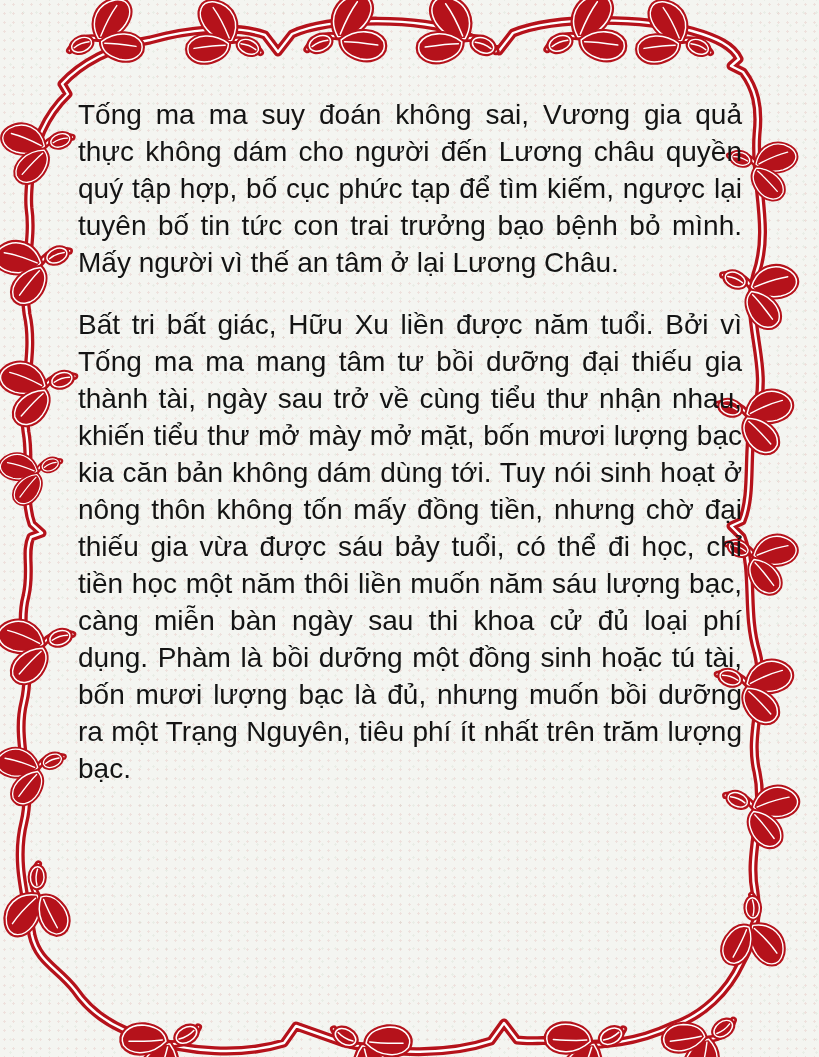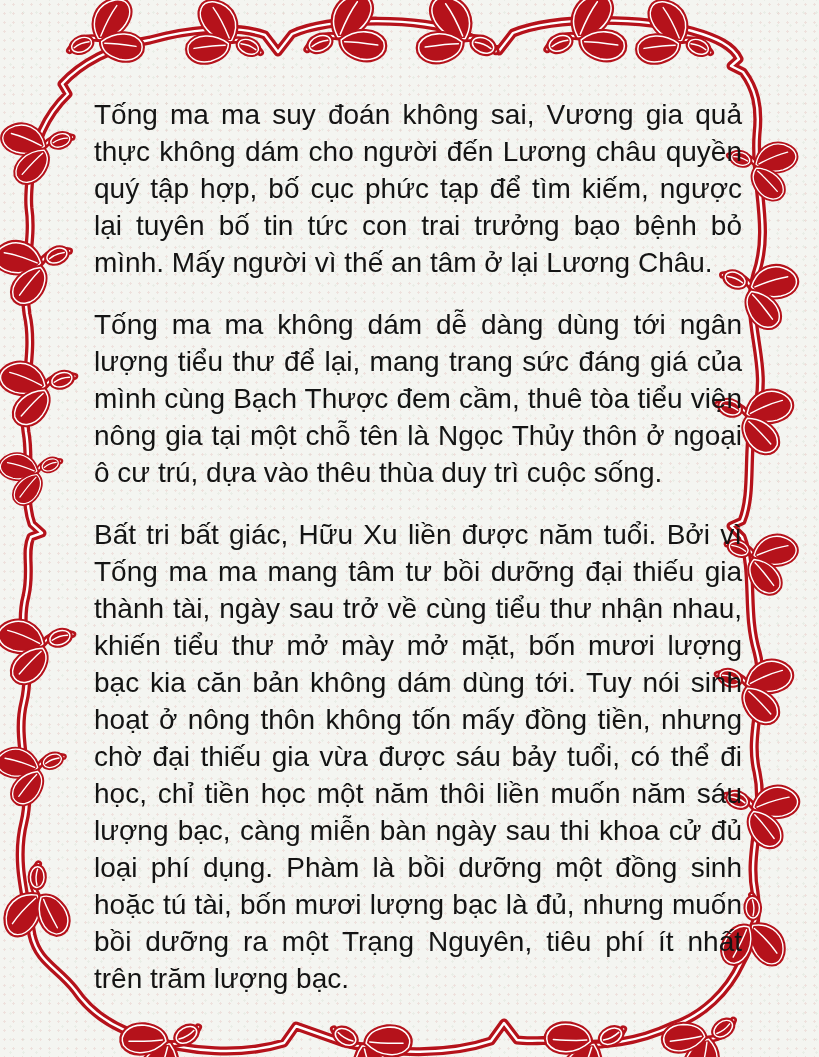--- a/index.html
+++ b/index.html
@@ -25,21 +25,21 @@
         stroke-width: 7; stroke-linejoin: round; }
   .li { fill: var(--accent, #b5121b); stroke: #ffffff; stroke-width: 1.8; }
   .v  { fill: none; stroke: #ffffff; stroke-width: 1.8; stroke-linecap: round; }
 
   .text-block {
     position: absolute; left: 78px; top: 96px; width: 664px;
     color: var(--fg, #141414);
     font-size: 28px; line-height: 37px;
     text-align: justify;
   }
-  .text-block p { margin: 0 0 25px 16px; }
+  .text-block p { margin: 0 0 25px 0; }
 </style>
 </head>
 <body style="--bg: #f4f5f1; --accent: #b5121b; --fg: #141414;">
 
 <svg class="frame" width="819" height="1057" viewBox="0 0 819 1057">
   <defs>
     <g id="cluster">
       <path class="vo" d="M-48 18 C-40 6 -28 0 -12 3"></path>
       <path class="vi" d="M-48 18 C-40 6 -28 0 -12 3"></path>
       <g transform="rotate(-22 -33 11)">
@@ -113,15 +113,14 @@
   <use href="#cluster" transform="translate(38,905) scale(-0.8,0.8) rotate(110)"></use>
 
   <use href="#cluster" transform="translate(160,1048) rotate(172) scale(0.85)"></use>
   <use href="#cluster" transform="translate(372,1050) rotate(188) scale(-0.85,0.85)"></use>
   <use href="#cluster" transform="translate(584,1048) rotate(175) scale(0.85)"></use>
   <use href="#cluster" transform="translate(700,1044) rotate(165) scale(0.8)"></use>
 </svg>
 
 <div class="text-block">
   <p>Tống ma ma suy đoán không sai, Vương gia quả thực không dám cho người đến Lương châu quyền quý tập hợp, bố cục phức tạp để tìm kiếm, ngược lại tuyên bố tin tức con trai trưởng bạo bệnh bỏ mình. Mấy người vì thế an tâm ở lại Lương Châu.</p>
-  <p>Tống ma ma không dám dễ dàng dùng tới ngân lượng tiểu thư để lại, mang trang sức đáng giá của mình cùng Bạch Thược đem cầm, thuê tòa tiểu viện nông gia tại một chỗ tên là Ngọc Thủy thôn ở ngoại ô cư trú, dựa vào thêu thùa duy trì cuộc sống.</p>
   <p>Bất tri bất giác, Hữu Xu liền được năm tuổi. Bởi vì Tống ma ma mang tâm tư bồi dưỡng đại thiếu gia thành tài, ngày sau trở về cùng tiểu thư nhận nhau, khiến tiểu thư mở mày mở mặt, bốn mươi lượng bạc kia căn bản không dám dùng tới. Tuy nói sinh hoạt ở nông thôn không tốn mấy đồng tiền, nhưng chờ đại thiếu gia vừa được sáu bảy tuổi, có thể đi học, chỉ tiền học một năm thôi liền muốn năm sáu lượng bạc, càng miễn bàn ngày sau thi khoa cử đủ loại phí dụng. Phàm là bồi dưỡng một đồng sinh hoặc tú tài, bốn mươi lượng bạc là đủ, nhưng muốn bồi dưỡng ra một Trạng Nguyên, tiêu phí ít nhất trên trăm lượng bạc.</p>
 </div>
 
 </body></html>

